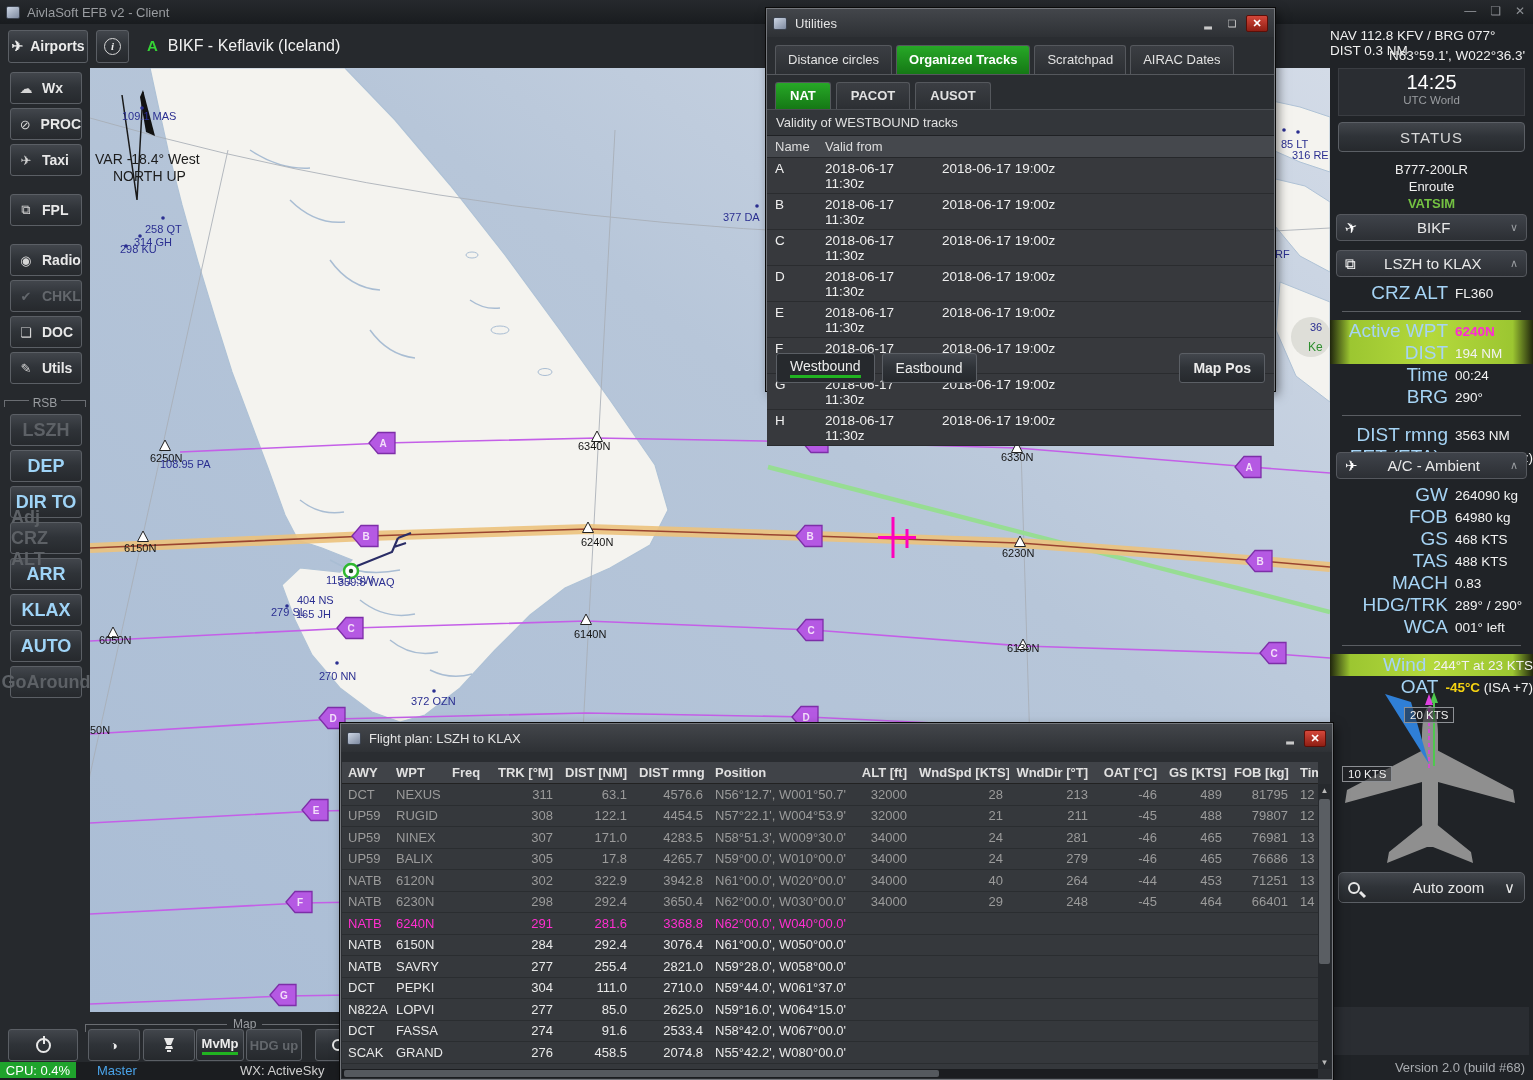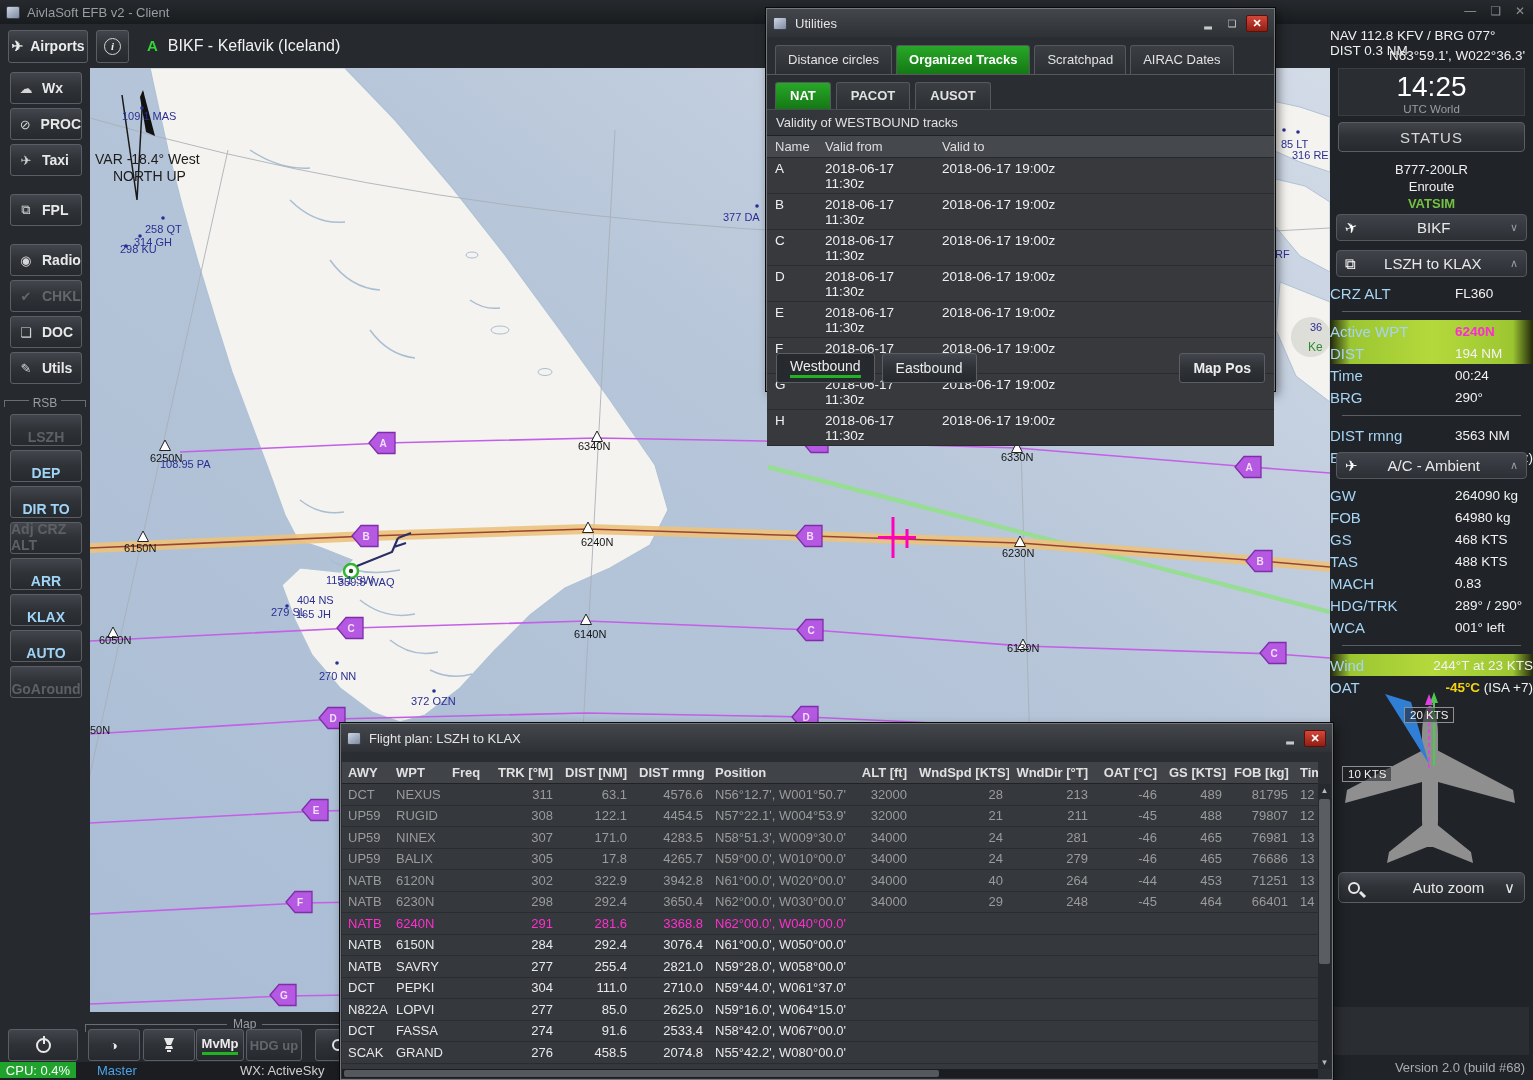--- a/index.html
+++ b/index.html
@@ -28,21 +28,21 @@
   .tool-btn { width:72px; height:32px; margin:4px 0 0 10px; background:linear-gradient(#42464c,#2f3338 48%,#26292d);
     border:1px solid #5b5f65; border-radius:3px; color:#e8e8e8; font-weight:bold; font-size:14px;
     display:flex; align-items:center; padding-left:7px; gap:8px; }
   .tool-btn .t-icon { font-size:13px; width:16px; text-align:center; color:#d5d5d5; font-weight:normal; }
   .tool-btn.disabled { color:#63676c; }
   .tool-btn.disabled .t-icon { color:#63676c; }
   .tb-gap { height:14px; }
   #rsb-head { display:flex; align-items:center; color:#9a9da1; font-size:12px; margin:12px 4px 2px 4px; gap:4px; }
   #rsb-head::before, #rsb-head::after { content:""; flex:1; border-top:1px solid #6a6d72; height:6px; border-left:1px solid #6a6d72; }
   #rsb-head::after { border-left:none; border-right:1px solid #6a6d72; }
-  .rsb-btn { justify-content:center; padding-left:0; color:#9fd4f7; font-size:14px;align-items:flex-end; }
+  .rsb-btn { justify-content:center; padding-left:0; color:#9fd4f7; font-size:18px; }
   .rsb-btn.disabled { color:#5d6166; }
 
   
   #bottom-bar { position:absolute; left:0; top:1012px; width:1330px; height:50px; background:#26292d; }
   #map-group-line { position:absolute; left:85px; top:10px; width:1240px; height:12px; color:#9a9da1; font-size:12px; display:flex; align-items:center; }
   #map-group-line .gl { border-top:1px solid #6a6d72; border-left:1px solid #6a6d72; height:8px; width:142px; }
   #map-group-line .gr { border-top:1px solid #6a6d72; border-right:1px solid #6a6d72; height:8px; flex:1; }
   #map-group-line span { padding:0 6px; margin-top:-8px; }
   .bb-btn { position:absolute; top:17px; height:32px; background:linear-gradient(#42464c,#2f3338 48%,#26292d);
     border:1px solid #5b5f65; border-radius:3px; color:#ececec; font-weight:bold; display:flex; align-items:center; justify-content:center; }
@@ -110,41 +110,41 @@
   #fp-vscroll .arr { position:absolute; left:0; width:13px; height:13px; color:#b9b9b9; font-size:8px; text-align:center; line-height:13px; }
   #fp-thumb { position:absolute; left:1px; top:15px; width:11px; height:165px; background:#5a5e63; border-radius:2px; }
   #fp-hscroll { position:absolute; left:1px; bottom:1px; height:9px; right:14px; background:#1b1d20; }
   #fp-hthumb { position:absolute; left:2px; top:1px; width:595px; height:7px; background:#55595e; border-radius:2px; }
 
   
   #sidebar { position:absolute; left:1330px; top:24px; width:203px; height:1056px; background:#202327; font-size:13px; }
   #nav-line { position:absolute; right:8px; top:4px; color:#f0f0f0; font-size:13.5px; }
   #coord-line { position:absolute; right:8px; top:24px; color:#f0f0f0; font-size:13.5px; }
   #clock-box { position:absolute; left:8px; top:44px; width:187px; height:48px; background:#2a2d32; border:1px solid #3a3d42; text-align:center; }
-  #clock-time { font-size:28px; color:#fff; margin-top:2px; }
+  #clock-time { font-size:20px; color:#fff; margin-top:2px; }
   #clock-sub { font-size:11.5px; color:#9a9da1; }
   .side-btn { position:absolute; left:8px; width:187px; height:30px; background:linear-gradient(#42464c,#2f3338 48%,#26292d);
     border:1px solid #5b5f65; border-radius:4px; color:#d9d9d9; display:flex; align-items:center; justify-content:center; font-size:15px; }
   #status-btn { top:98px; letter-spacing:1px; }
   #ac-type { position:absolute; top:138px; width:100%; text-align:center; color:#f0f0f0; }
   #ac-phase { position:absolute; top:155px; width:100%; text-align:center; color:#f0f0f0; }
   #ac-net { position:absolute; top:172px; width:100%; text-align:center; color:#74c242; font-weight:bold; }
   .hdr-btn { position:absolute; left:6px; width:191px; height:27px; background:linear-gradient(#3f434a,#2c2f34);
     border:1px solid #55585e; border-radius:4px; display:flex; align-items:center; color:#e8e8e8; font-size:15px; padding:0 8px; }
   .hdr-btn .h-title { flex:1; text-align:center; }
   .hdr-btn .chev { color:#9a9da1; font-size:11px; }
   .hdr-ico { font-size:15px; color:#fff; }
   #bikf-btn { top:190px; }
   #route-hdr { top:226px; }
   #ambient-hdr { top:428px; }
   .info-rows { position:absolute; left:0; width:203px; }
   #route-rows { top:258px; }
   #ambient-rows { top:460px; }
   .inf-row { display:flex; height:22px; align-items:center; }
-  .inf-row .lab { width:118px; text-align:left; color:#a6d4f5; font-size:15px; }
+  .inf-row .lab { width:118px; text-align:right; color:#a6d4f5; font-size:19px; }
   .inf-row .val { margin-left:7px; color:#f2f2f2; font-size:13.5px; white-space:nowrap; }
   .inf-sep { height:8px; border-bottom:1px solid #5a5d62; margin-bottom:8px; margin-left:12px; margin-right:12px; }
   .inf-row.hl { background:linear-gradient(90deg,#20260d 0%, #9cc631 10%, #b4d93c 50%, #9cc631 90%, #20260d 100%); }
   .val.mag { color:#ff2ad4; font-weight:bold; }
   .val .yellow { color:#f5d312; font-weight:bold; }
   #wind-gfx { position:absolute; left:0; top:666px; width:203px; height:180px; }
   .kts-tag { position:absolute; border:1px solid #8d9095; background:rgba(32,35,39,.55); color:#f0f0f0; font-size:11.5px; padding:1px 5px;text-align:center; }
   #zoom-btn { position:absolute; left:8px; top:848px; width:187px; height:31px; background:linear-gradient(#42464c,#2f3338 48%,#26292d);
     border:1px solid #5b5f65; border-radius:5px; display:flex; align-items:center; padding:0 9px; color:#e8e8e8; font-size:15px; }
   #zoom-btn .zl { flex:1; text-align:center;padding-left:33px; }
@@ -607,21 +607,20 @@
     </div>
   <div class="subtab-row" id="util-subtabs">
       <div class="subtab active">NAT</div>
       <div class="subtab">PACOT</div>
       <div class="subtab">AUSOT</div>
     </div>
   <div id="util-caption">Validity of WESTBOUND tracks</div>
   <div id="util-header">
     <div class="u-c1">Name</div>
     <div class="u-c2">Valid from</div>
-    <div class="u-c3">Valid to</div>
   </div>
   <div id="util-rows">
       <div class="util-row">
         <div class="u-c1">A</div>
         <div class="u-c2">2018-06-17 11:30z</div>
         <div class="u-c3">2018-06-17 19:00z</div>
       </div>
       <div class="util-row">
         <div class="u-c1">B</div>
         <div class="u-c2">2018-06-17 11:30z</div>

